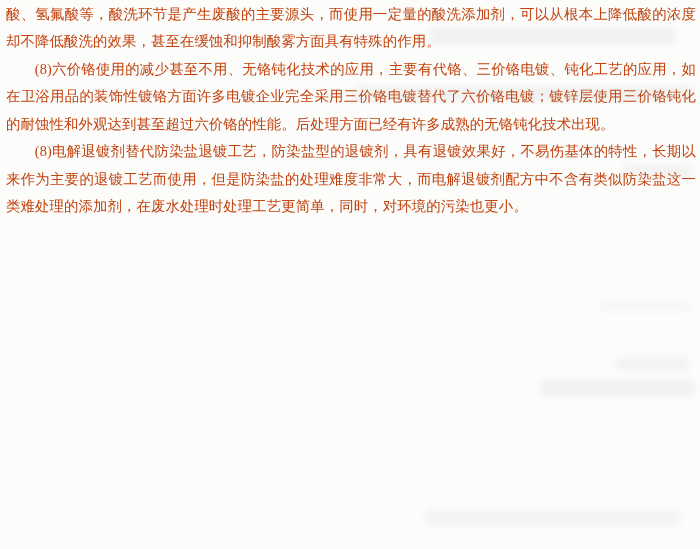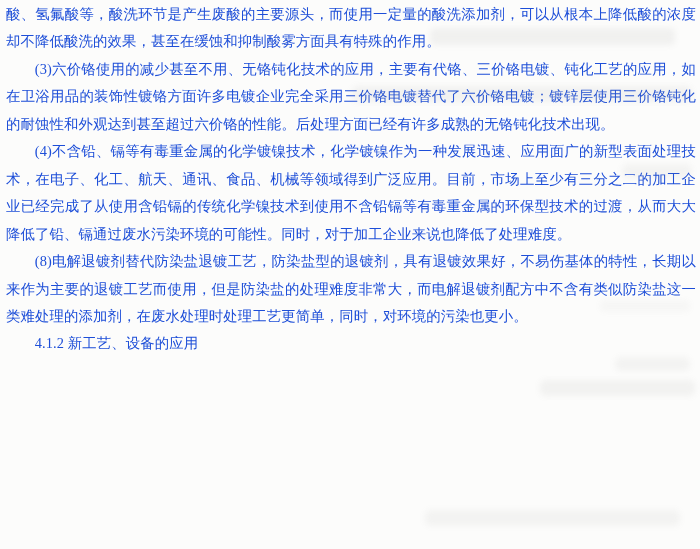--- a/index.html
+++ b/index.html
@@ -12,21 +12,21 @@
     height: 549px;
     overflow: hidden;
   }
   .page {
     position: relative;
     box-sizing: border-box;
     width: 700px;
     height: 549px;
     padding: 1px 4px 0 6px;
     background: #fcfcfb;
-    color: #1d4ed8;
+    color: #c2410c;
     font-family: "Liberation Serif", "DejaVu Serif", serif;
     font-size: 14.4px;
     line-height: 27.45px;
     letter-spacing: 0.1px;
   }
   .para {
     margin: 0;
     text-align: justify;
     text-indent: 2em;
     word-break: break-all;
@@ -65,22 +65,20 @@
   <div class="smudge s2"></div>
   <div class="smudge s3"></div>
   <div class="smudge s4"></div>
   <div class="smudge s5"></div>
   <div class="smudge s6"></div>
   <div class="smudge s7"></div>
 
   <p class="para no-indent">酸、氢氟酸等，酸洗环节是产生废酸的主要源头，而使用一定量的酸洗添加剂，可以从根本上降低酸的浓度却不降低酸洗的效果，甚至在缓蚀和抑制酸雾方面具有特殊的作用。</p>
 
 
-  <p class="para">(3)六价铬使用的减少甚至不用、无铬钝化技术的应用，主要有代铬、三价铬电镀、钝化工艺的应用，如在卫浴用品的装饰性镀铬方面许多电镀企业完全采用三价铬电镀替代了六价铬电镀；镀锌层使用三价铬钝化的耐蚀性和外观达到甚至超过六价铬的性能。后处理方面已经有许多成熟的无铬钝化技术出现。</p>
+  <p class="para">(8)六价铬使用的减少甚至不用、无铬钝化技术的应用，主要有代铬、三价铬电镀、钝化工艺的应用，如在卫浴用品的装饰性镀铬方面许多电镀企业完全采用三价铬电镀替代了六价铬电镀；镀锌层使用三价铬钝化的耐蚀性和外观达到甚至超过六价铬的性能。后处理方面已经有许多成熟的无铬钝化技术出现。</p>
 
-  <p class="para">(4)不含铅、镉等有毒重金属的化学镀镍技术，化学镀镍作为一种发展迅速、应用面广的新型表面处理技术，在电子、化工、航天、通讯、食品、机械等领域得到广泛应用。目前，市场上至少有三分之二的加工企业已经完成了从使用含铅镉的传统化学镍技术到使用不含铅镉等有毒重金属的环保型技术的过渡，从而大大降低了铅、镉通过废水污染环境的可能性。同时，对于加工企业来说也降低了处理难度。</p>
 
   <p class="para">(8)电解退镀剂替代防染盐退镀工艺，防染盐型的退镀剂，具有退镀效果好，不易伤基体的特性，长期以来作为主要的退镀工艺而使用，但是防染盐的处理难度非常大，而电解退镀剂配方中不含有类似防染盐这一类难处理的添加剂，在废水处理时处理工艺更简单，同时，对环境的污染也更小。</p>
 
-  <p class="heading">4.1.2 新工艺、设备的应用</p>
 
 
 </div>
 
 </body></html>

